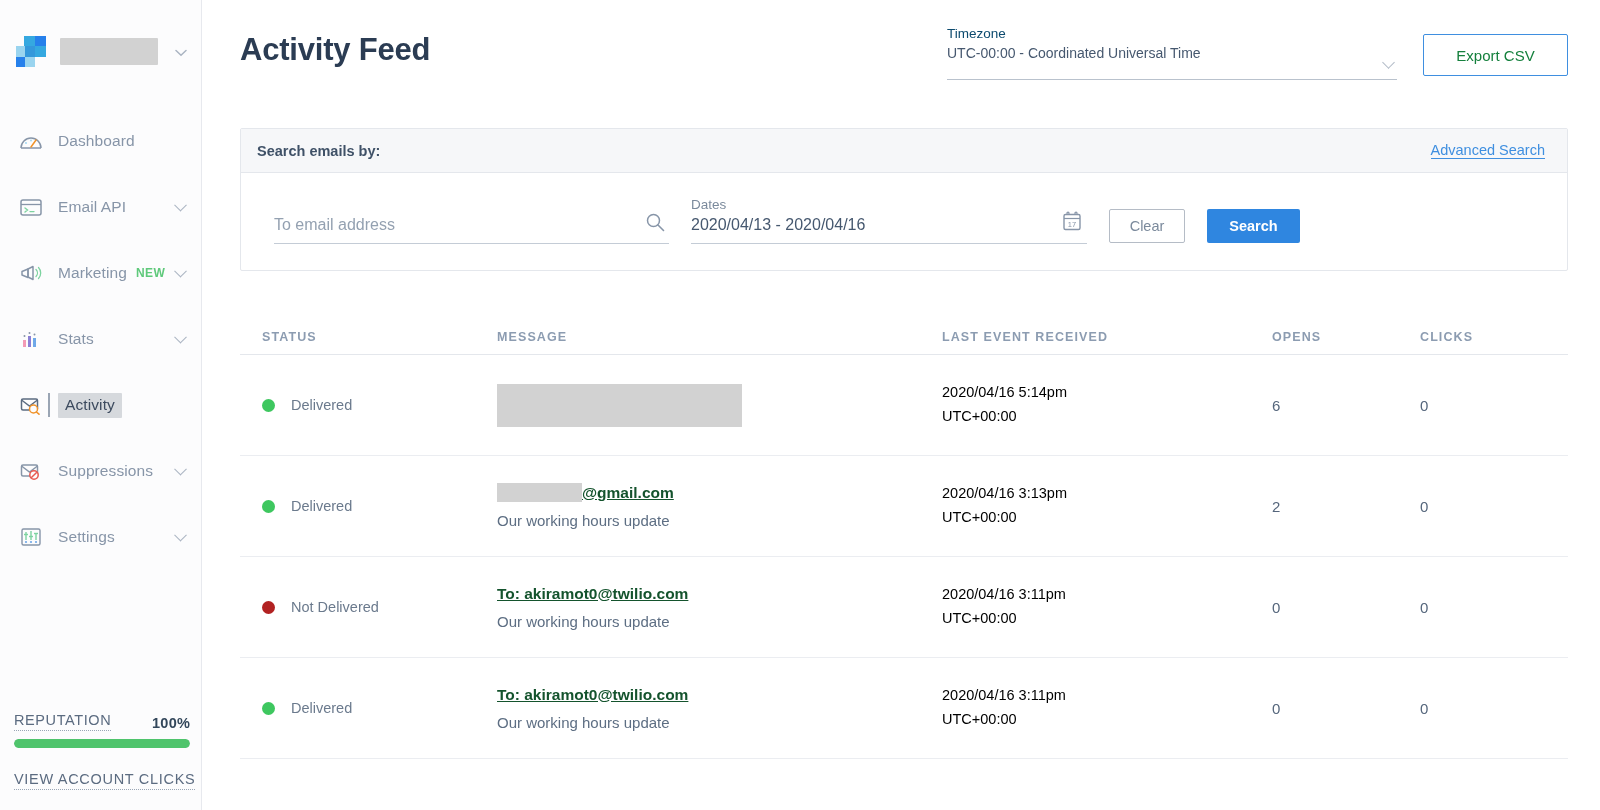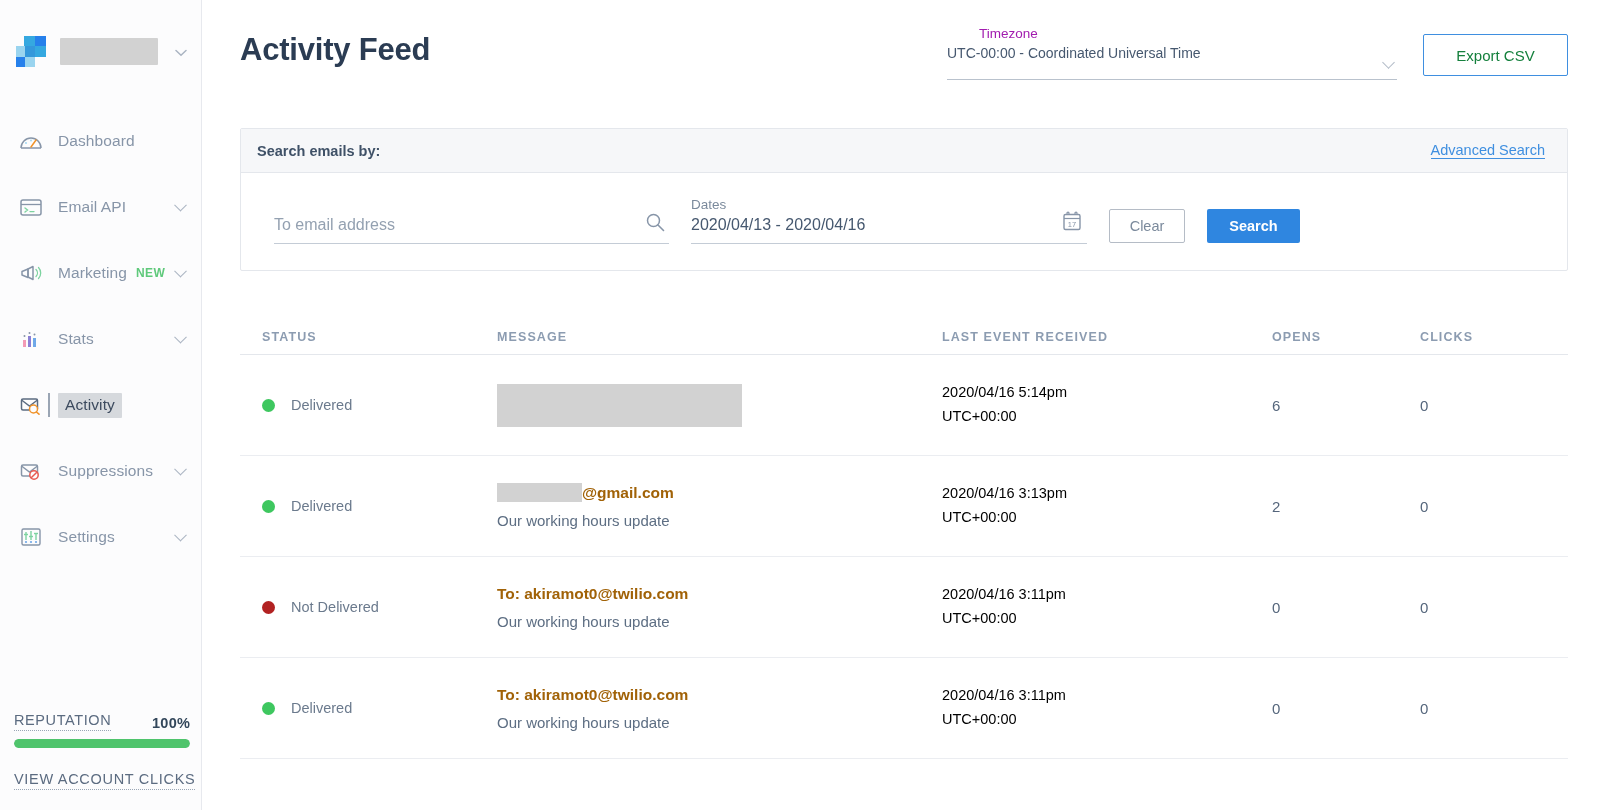--- a/index.html
+++ b/index.html
@@ -86,21 +86,21 @@
   
   .main { flex: 1; height: 810px; position: relative; background: #fff; padding: 0 40px 0 38px; }
 
   .topbar { display: flex; align-items: flex-start; padding-top: 26px; }
   .page-title {
     font-size: 31px; font-weight: bold; color: #2b3c53;
     letter-spacing: -.2px; margin-top: 6px;
   }
   .top-right { margin-left: auto; display: flex; align-items: flex-start; gap: 26px; }
   .tz-field { width: 450px; position: relative; }
-  .tz-label { font-size: 13.5px; color: #a21caf; margin-bottom: 4px; margin-left: 32px; }
+  .tz-label { font-size: 13.5px; color: #0c4a6e; margin-bottom: 4px; }
   .tz-value {
     font-size: 14px; color: #46586f; padding-bottom: 18px;
     border-bottom: 1.2px solid #b9c2cd; padding-right: 26px;
   }
   .tz-caret {
     position: absolute; right: 4px; bottom: 13px;
     width: 9px; height: 9px;
     border-right: 1.5px solid #b0bac6; border-bottom: 1.5px solid #b0bac6;
     transform: rotate(45deg);
   }
@@ -165,21 +165,21 @@
   .c-opens  { width: 148px; }
   .c-clicks { width: 148px; }
 
   .trow {
     display: flex; align-items: center; min-height: 101px;
     padding-left: 22px; border-bottom: 1px solid #ebedf1;
   }
   .status-cell { display: flex; align-items: center; }
   .dot { width: 13px; height: 13px; border-radius: 50%; margin-right: 16px; flex: 0 0 13px; }
   .status-txt { font-size: 14.5px; color: #6b7a8d; }
-  .msg-to { font-size: 15.5px; font-weight: bold; color: #a16207; display: flex; align-items: center; }
+  .msg-to { font-size: 15.5px; font-weight: bold; color: #14532d; display: flex; align-items: center; text-decoration: underline; }
   .redact { background: #d2d2d2; display: inline-block; }
   .msg-sub { font-size: 15px; color: #5d6e83; margin-top: 10px; }
   .evt { font-size: 14.5px; color: #000000; line-height: 1.65; }
   .num { font-size: 15px; color: #55667c; }
 </style>
 </head>
 <body>
 
 <div class="app">
 

